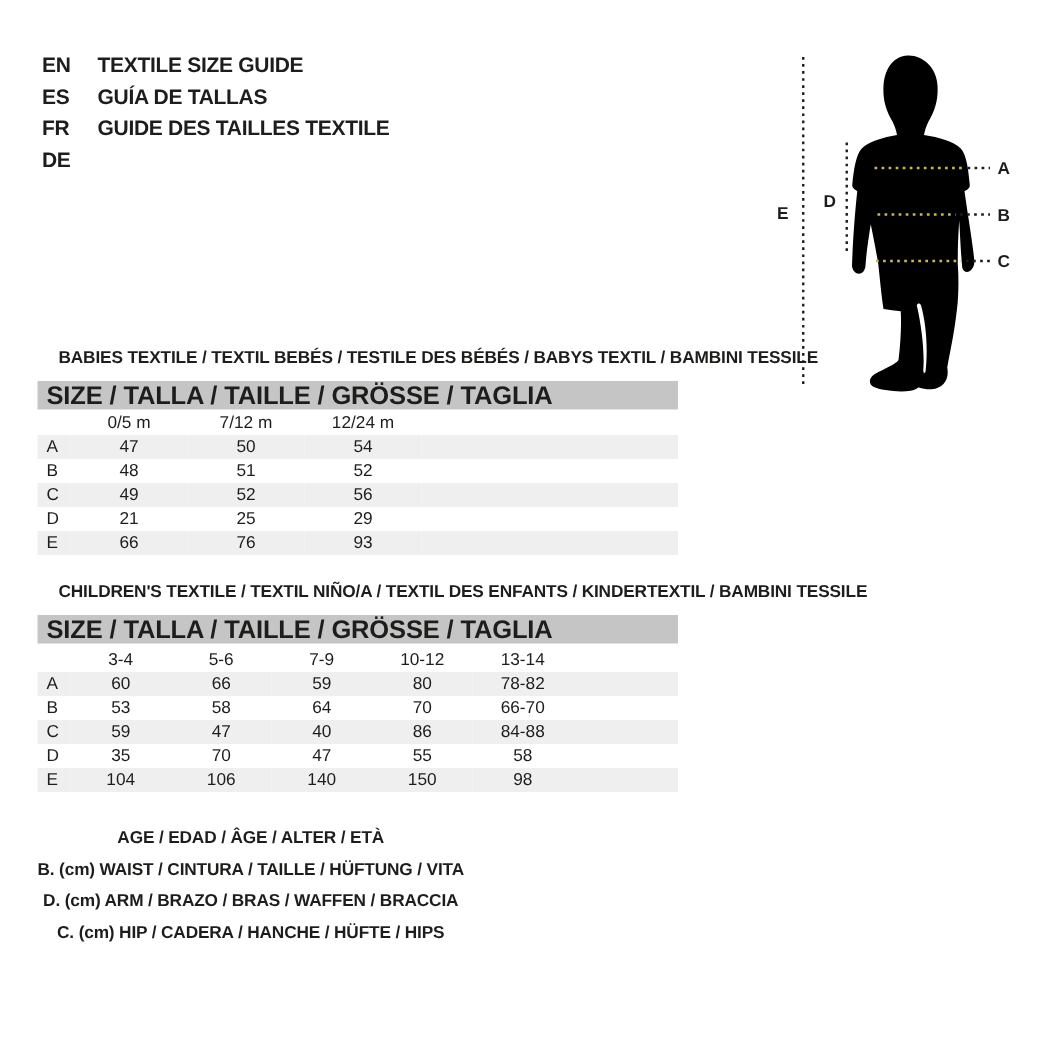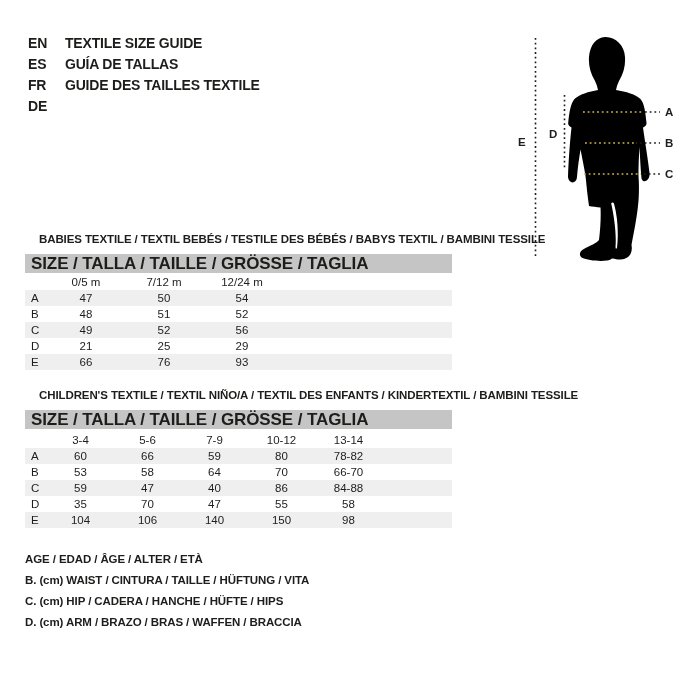--- a/index.html
+++ b/index.html
@@ -41,21 +41,21 @@
   #children-table{top:432px;}
   .size-table th,.size-table td{
     height:16px;line-height:16px;padding:0;margin:0;
     text-align:center;font-weight:400;white-space:nowrap;
   }
   .size-table td:first-child{text-align:left;padding-left:6px;}
   .size-table tr.stripe{background:var(--stripe);}
 
   
   #legend{left:25px;top:549px;}
-  .legend-line{line-height:21px;font-size:11.5px;font-weight:700;letter-spacing:-0.1px;white-space:nowrap;}
+  .legend-line{line-height:21px;font-size:11.5px;font-weight:700;letter-spacing:-0.1px;white-space:nowrap;text-align:center;}
 
   
   #figure-svg{left:505px;top:28px;}
   .measure-label{font-size:11.5px;font-weight:700;fill:var(--ink);}
 </style>
 </head>
 <body>
 
 <div class="abs" id="lang-block">
   <div class="lang-row">
@@ -260,15 +260,15 @@
         <td>150</td>
         <td>98</td>
         <td></td>
       </tr>
     </tbody>
 </table>
 
 <div class="abs" id="legend">
   <div class="legend-line">AGE / EDAD / ÂGE / ALTER / ETÀ</div>
   <div class="legend-line">B. (cm) WAIST / CINTURA / TAILLE / HÜFTUNG / VITA</div>
+  <div class="legend-line">D. (cm) ARM / BRAZO / BRAS / WAFFEN / BRACCIA</div>
   <div class="legend-line">C. (cm) HIP / CADERA / HANCHE / HÜFTE / HIPS</div>
-  <div class="legend-line">D. (cm) ARM / BRAZO / BRAS / WAFFEN / BRACCIA</div>
 </div>
 
 </body></html>

